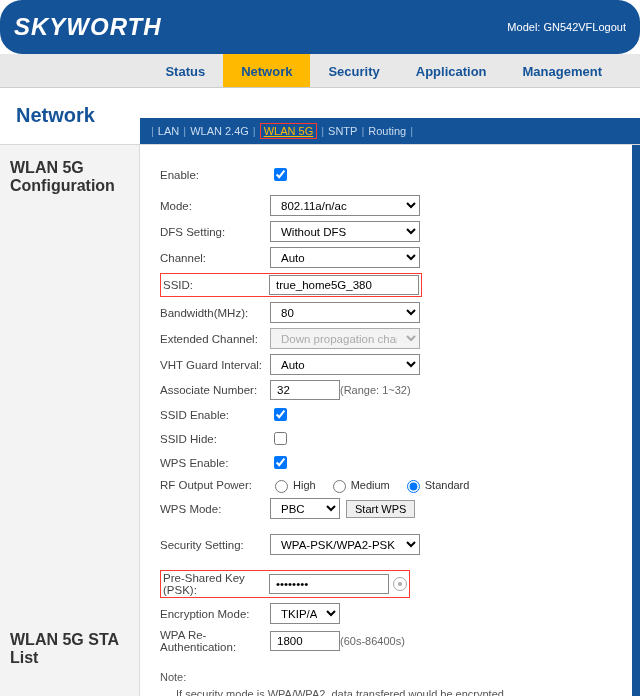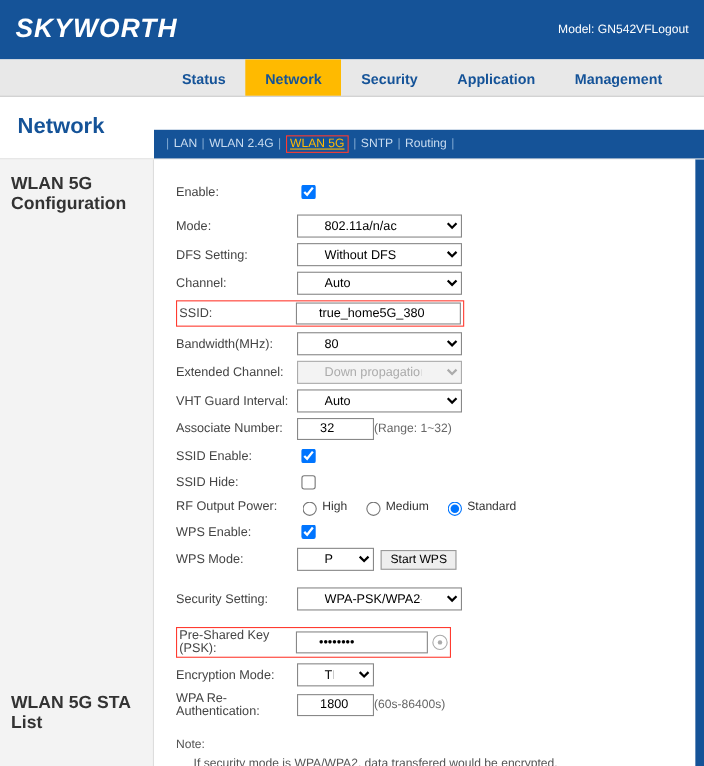--- a/index.html
+++ b/index.html
@@ -12,20 +12,21 @@
     width: 640px;
   }
   
   .hdr {
     background: #155398;
     color: #fff;
     height: 54px;
     display: flex;
     align-items: center;
     padding: 0 14px;
+    border-radius: 22px;
   }
   .brand {
     font-family: "Arial Black", Arial, sans-serif;
     font-size: 24px;
     font-weight: 900;
     letter-spacing: 1px;
     font-style: italic;
   }
   .hdr-right {
     margin-left: auto;
@@ -129,21 +130,21 @@
     font-size: 11.5px;
   }
   .frow .lbl {
     width: 110px;
     color: #444;
   }
   .frow .ctrl { flex: 0 0 auto; display:flex; align-items:center; gap:6px;}
   .frow .extra { margin-left: 0; color: #666; font-size: 11px;}
   select, input[type=text], input[type=password] {
     font-size: 11.5px;
-    padding: 1px 20px;
+    padding: 1px 6px;
     height: 20px;
     border: 1px solid #888;
     background: #fff;
   }
   select { height: 21px; }
   .w150 { width: 150px; }
   .w80  { width: 70px; }
   .w120 { width: 120px; }
   .btn-small {
     font-size: 11px;
@@ -280,46 +281,46 @@
     <div class="frow">
       <div class="lbl">SSID Enable:</div>
       <div class="ctrl">
           <input type="checkbox" checked="" style="">
         </div>
     </div>
     <div class="frow">
       <div class="lbl">SSID Hide:</div>
       <div class="ctrl">
           <input type="checkbox" style="">
+        </div>
+    </div>
+    <div class="frow">
+      <div class="lbl">WPS Enable:</div>
+      <div class="ctrl">
+          <input type="checkbox" checked="" style="">
         </div>
     </div>
     <div class="frow">
       <div class="lbl">RF Output Power:</div>
       <div class="ctrl">
         <label class="radio-lbl">
             <input type="radio" name="rf" style="">
             <span>High</span>
           </label>
         <label class="radio-lbl">
             <input type="radio" name="rf" style="">
             <span>Medium</span>
           </label>
         <label class="radio-lbl">
             <input type="radio" name="rf" checked="" style="">
             <span>Standard</span>
           </label>
       </div>
     </div>
     <div class="frow">
-      <div class="lbl">WPS Enable:</div>
-      <div class="ctrl">
-          <input type="checkbox" checked="" style="">
-        </div>
-    </div>
-    <div class="frow">
       <div class="lbl">WPS Mode:</div>
       <div class="ctrl">
         <select class="w80"><option>PBC</option></select>
         <button class="btn-small">Start WPS</button>
       </div>
     </div>
 
     <div style="height:10px"></div>
     <div class="frow">
       <div class="lbl">Security Setting:</div>

